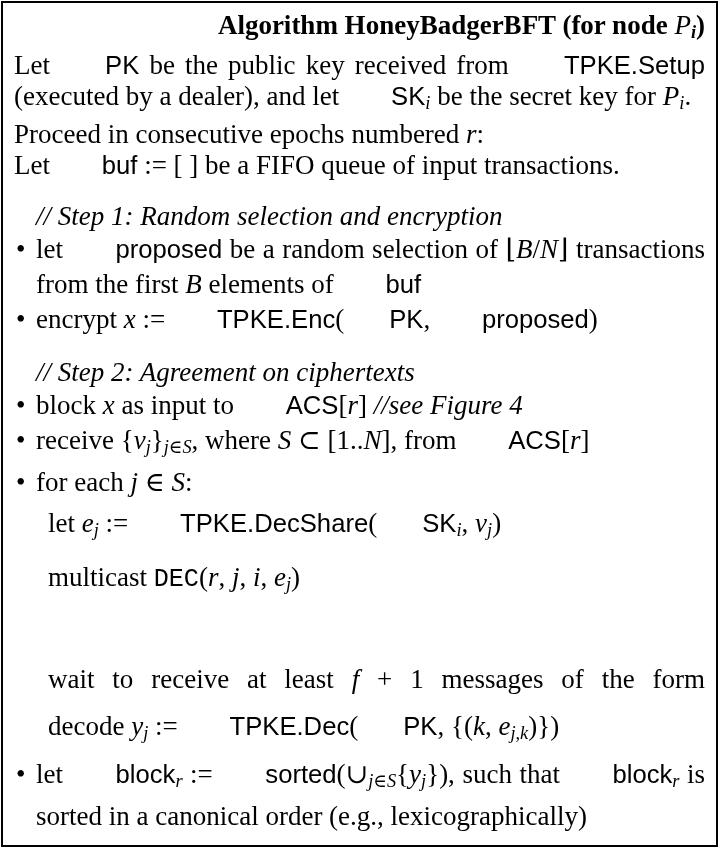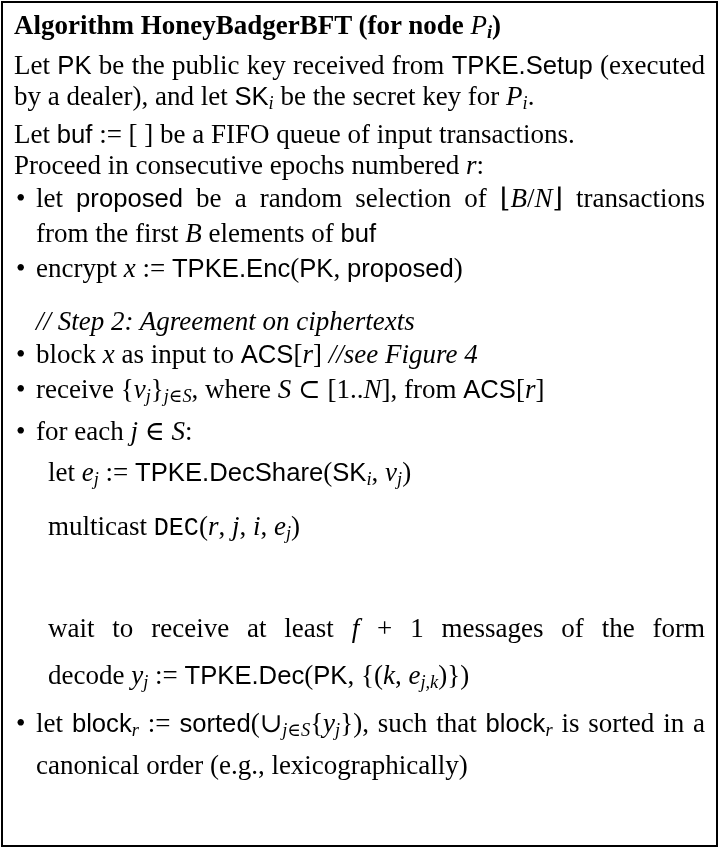--- a/index.html
+++ b/index.html
@@ -16,21 +16,21 @@
   .algo-box {
     position: absolute;
     left: 1px; top: 1px;
     width: 717px; height: 846px;
     box-sizing: border-box;
     border: 2.5px solid #000000;
     padding: 4px 11px 6px 11px;
     overflow: hidden;
   }
   .algo-title {
-    text-align: left;
+    text-align: right;
     font-weight: bold;
     line-height: 36px;
     white-space: nowrap;
   }
   .pre-line { line-height: 31px; }
   .just { text-align: justify; }
   .just-last { text-align: justify; text-align-last: justify; margin-top: 48px; }
   .step-header {
     margin-top: 20px;
     margin-left: 22px;
@@ -50,37 +50,38 @@
   }
   .nested-line {
     margin-left: 34px;
     line-height: 47px;
   }
   
   .seg-rm { font-style: normal; }
   .seg-it { font-style: italic; }
   .seg-bf { font-weight: bold; }
   .seg-cal { font-style: italic; font-weight: normal; }
-  .seg-sf { font-family: "Liberation Sans", "DejaVu Sans", sans-serif; font-size: 0.95em; font-style: normal; }
+  .seg-sf { font-family: "Liberation Sans", "DejaVu Sans", sans-serif; font-size: 0.95em; font-style: normal; margin-left: 45px; }
   .seg-tt { font-family: "Liberation Mono", "DejaVu Sans Mono", monospace; font-size: 0.93em; font-style: normal; }
   .seg-sub { font-size: 0.68em; font-style: italic; vertical-align: -0.22em; }
   .seg-sup { font-size: 0.68em; font-style: normal; vertical-align: 0.45em; }
 </style>
 </head>
 <body>
 
 <div class="page">
   <div class="algo-box">
     <div class="algo-title" id="title-line"><span class="seg-bf">Algorithm HoneyBadgerBFT (for node </span><span class="seg-cal">P</span><span class="seg-sub">i</span><span class="seg-bf">)</span></div>
     <div id="preamble">
         <div class="pre-line just"><span class="seg-rm">Let </span><span class="seg-sf">PK</span><span class="seg-rm"> be the public key received from </span><span class="seg-sf">TPKE.Setup</span><span class="seg-rm"> (executed by a dealer), and let </span><span class="seg-sf">SK</span><span class="seg-sub">i</span><span class="seg-rm"> be the secret key for </span><span class="seg-cal">P</span><span class="seg-sub">i</span><span class="seg-rm">.</span></div>
+        <div class="pre-line"><span class="seg-rm">Proceed in consecutive epochs numbered </span><span class="seg-it">r</span><span class="seg-rm">:</span></div>
         <div class="pre-line"><span class="seg-rm">Let </span><span class="seg-sf">buf</span><span class="seg-rm"> := [ ] be a FIFO queue of input transactions.</span></div>
-        <div class="pre-line"><span class="seg-rm">Proceed in consecutive epochs numbered </span><span class="seg-it">r</span><span class="seg-rm">:</span></div>
       </div>
     <div id="steps">
+        <div class="step-header"><span class="seg-it">// Step 1: Random selection and encryption</span></div>
         <div class="item just"><span class="bullet">•</span><span class="seg-rm">let </span><span class="seg-sf">proposed</span><span class="seg-rm"> be a random selection of ⌊</span><span class="seg-it">B</span><span class="seg-rm">/</span><span class="seg-it">N</span><span class="seg-rm">⌋ transactions from the first </span><span class="seg-it">B</span><span class="seg-rm"> elements of </span><span class="seg-sf">buf</span></div>
         <div class="item"><span class="bullet">•</span><span class="seg-rm">encrypt </span><span class="seg-it">x</span><span class="seg-rm"> := </span><span class="seg-sf">TPKE.Enc</span><span class="seg-rm">(</span><span class="seg-sf">PK</span><span class="seg-rm">, </span><span class="seg-sf">proposed</span><span class="seg-rm">)</span></div>
         <div class="step-header"><span class="seg-it">// Step 2: Agreement on ciphertexts</span></div>
         <div class="item"><span class="bullet">•</span><span class="seg-rm">block </span><span class="seg-it">x</span><span class="seg-rm"> as input to </span><span class="seg-sf">ACS</span><span class="seg-rm">[</span><span class="seg-it">r</span><span class="seg-rm">] </span><span class="seg-it">//see Figure 4</span></div>
         <div class="item"><span class="bullet">•</span><span class="seg-rm">receive {</span><span class="seg-it">v</span><span class="seg-sub">j</span><span class="seg-rm">}</span><span class="seg-sub">j∈S</span><span class="seg-rm">, where </span><span class="seg-it">S</span><span class="seg-rm"> ⊂ [1..</span><span class="seg-it">N</span><span class="seg-rm">], from </span><span class="seg-sf">ACS</span><span class="seg-rm">[</span><span class="seg-it">r</span><span class="seg-rm">]</span></div>
         <div class="item"><span class="bullet">•</span><span class="seg-rm">for each </span><span class="seg-it">j</span><span class="seg-rm"> ∈ </span><span class="seg-it">S</span><span class="seg-rm">:</span></div>
         <div class="nested-line"><span class="seg-rm">let </span><span class="seg-it">e</span><span class="seg-sub">j</span><span class="seg-rm"> := </span><span class="seg-sf">TPKE.DecShare</span><span class="seg-rm">(</span><span class="seg-sf">SK</span><span class="seg-sub">i</span><span class="seg-rm">, </span><span class="seg-it">v</span><span class="seg-sub">j</span><span class="seg-rm">)</span></div>
         <div class="nested-line"><span class="seg-rm">multicast </span><span class="seg-tt">DEC</span><span class="seg-rm">(</span><span class="seg-it">r</span><span class="seg-rm">, </span><span class="seg-it">j</span><span class="seg-rm">, </span><span class="seg-it">i</span><span class="seg-rm">, </span><span class="seg-it">e</span><span class="seg-sub">j</span><span class="seg-rm">)</span></div>
         <div class="nested-line just-last"><span class="seg-rm">wait to receive at least </span><span class="seg-it">f</span><span class="seg-rm"> + 1 messages of the form</span></div>
         <div class="nested-line"><span class="seg-rm">decode </span><span class="seg-it">y</span><span class="seg-sub">j</span><span class="seg-rm"> := </span><span class="seg-sf">TPKE.Dec</span><span class="seg-rm">(</span><span class="seg-sf">PK</span><span class="seg-rm">, {(</span><span class="seg-it">k</span><span class="seg-rm">, </span><span class="seg-it">e</span><span class="seg-sub">j,k</span><span class="seg-rm">)})</span></div>

